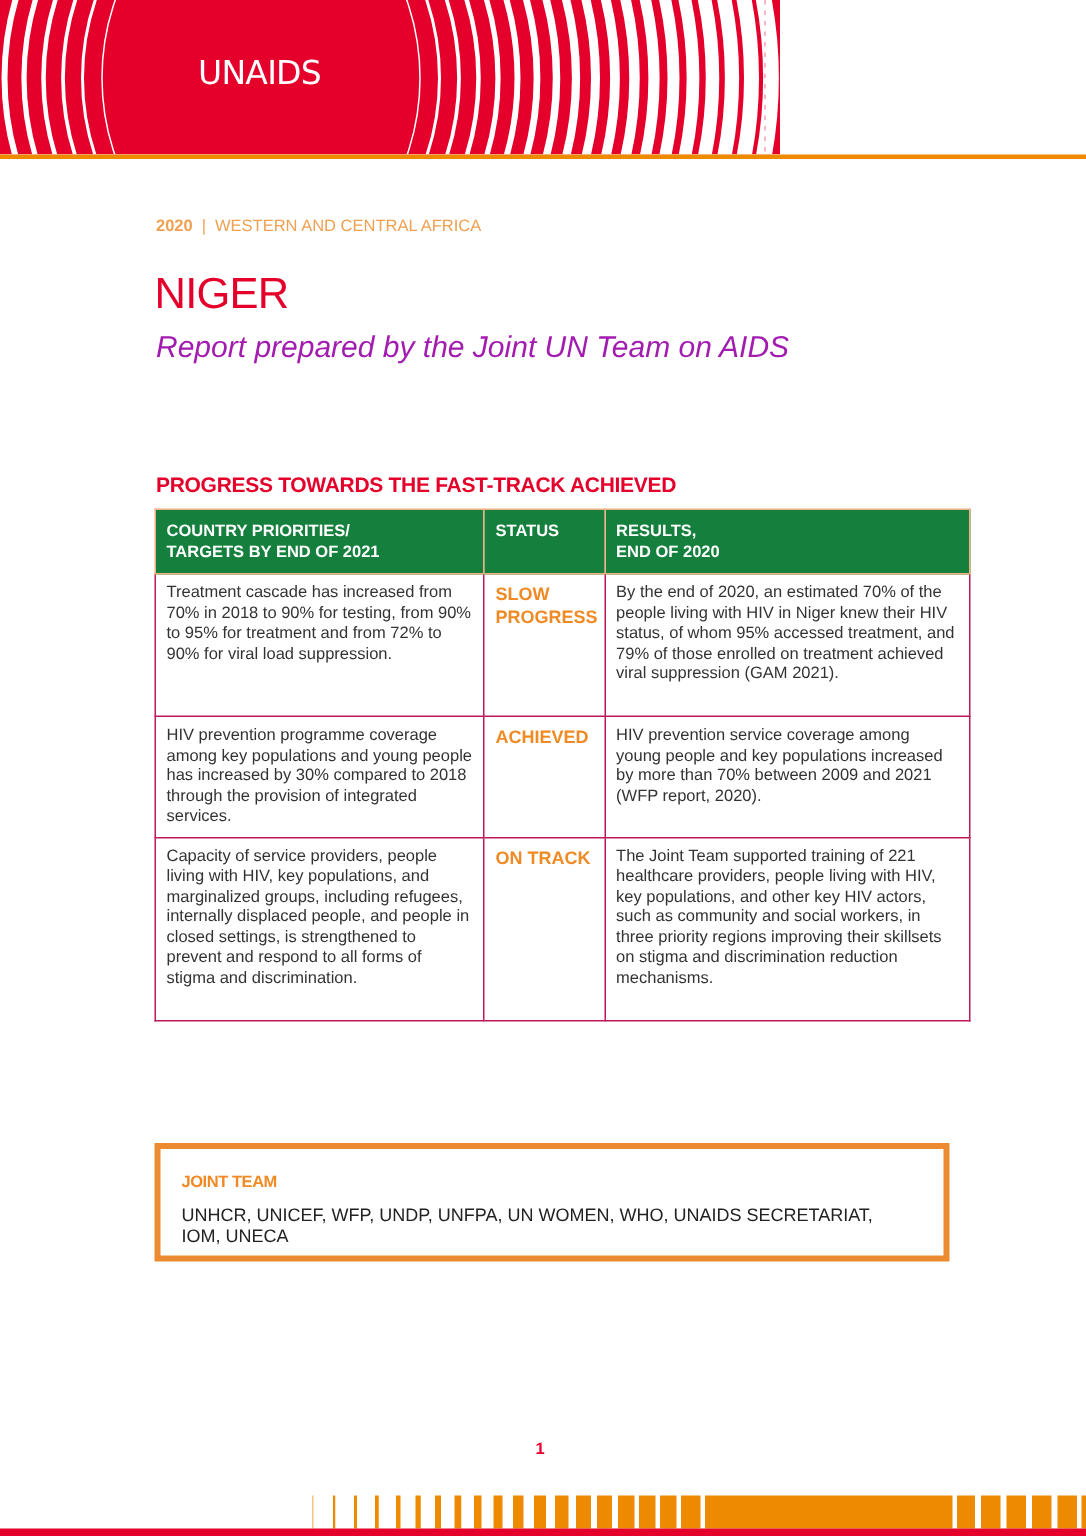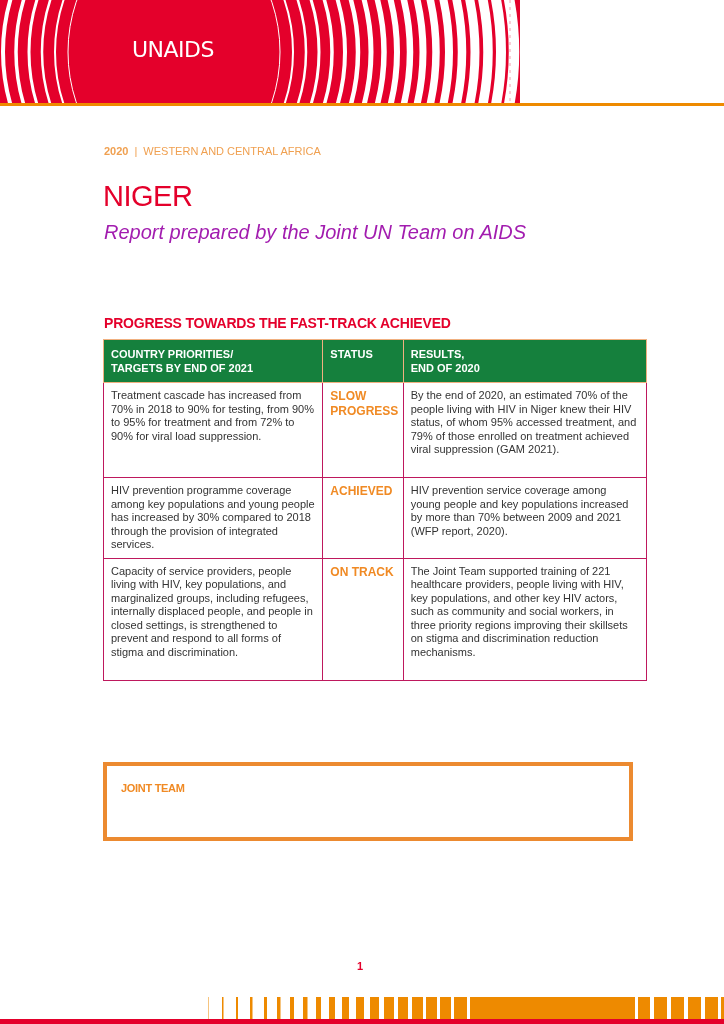--- a/index.html
+++ b/index.html
@@ -144,20 +144,21 @@
     <tr style="height:122px;">
       <td>Capacity of service providers, people living with HIV, key populations, and marginalized groups, including refugees, internally displaced people, and people in closed settings, is strengthened to prevent and respond to all forms of stigma and discrimination.</td>
       <td class="status-cell">ON TRACK</td>
       <td>The Joint Team supported training of 221 healthcare providers, people living with HIV, key populations, and other key HIV actors, such as community and social workers, in three priority regions improving their skillsets on stigma and discrimination reduction mechanisms.</td>
     </tr>
   </tbody>
 </table>
 
 <div class="joint-box">
   <div class="joint-title">JOINT TEAM</div>
+  <div class="joint-members">UNHCR, UNICEF, WFP, UNDP, UNFPA, UN WOMEN, WHO, UNAIDS SECRETARIAT, IOM, UNECA</div>
 </div>
 
 <div class="page-number">1</div>
 
 <div class="footer-band">
   <svg width="724" height="27" viewBox="0 0 724 27">
     <g fill="#ee8a00">
       <rect x="208" y="4" width="1" height="22" opacity="0.5"></rect>
       <rect x="222" y="4" width="1.5" height="22"></rect>
       <rect x="236" y="4" width="2" height="22"></rect>

